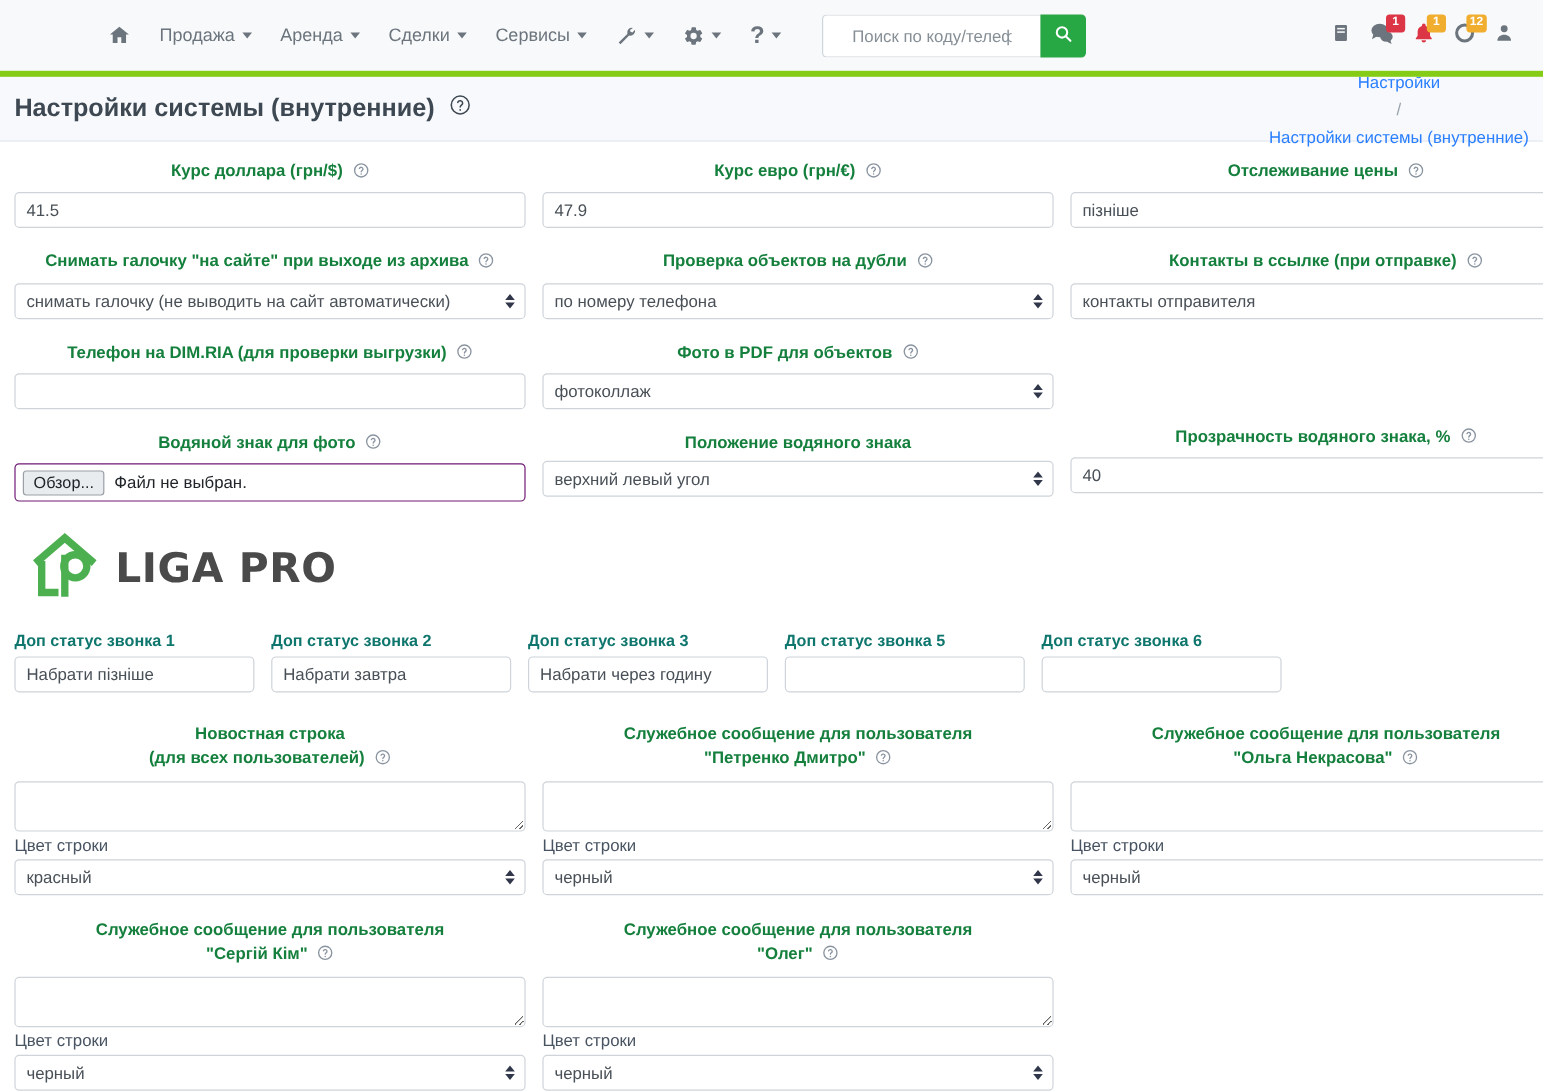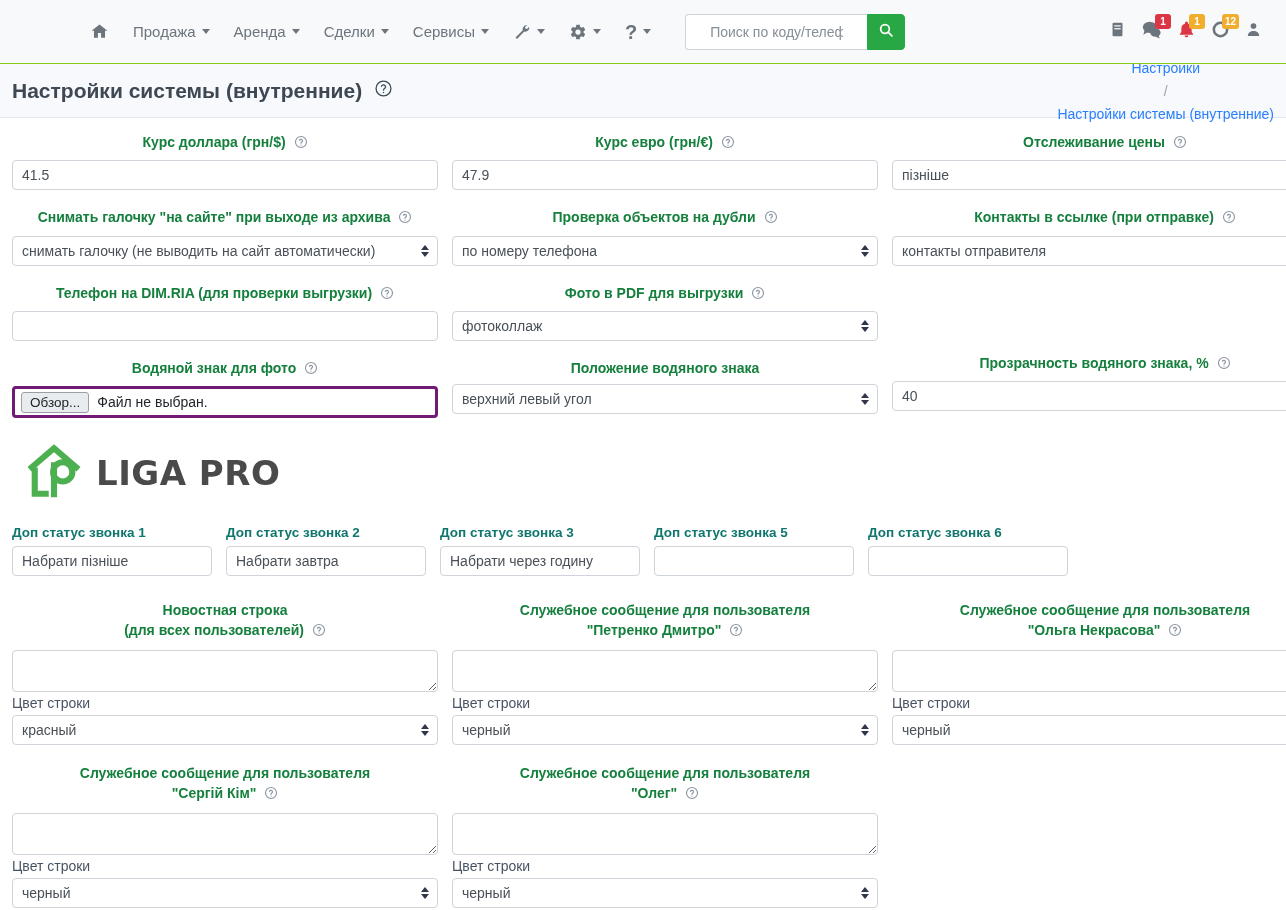--- a/index.html
+++ b/index.html
@@ -9,21 +9,21 @@
     width: 1286px;
     background: #ffffff;
     font-family: "Liberation Sans", sans-serif;
     color: #212529;
   }
 
   
   .navbar {
     height: 64px;
     background: #f8f9fa;
-    border-bottom: 1px solid #84cc16;
+    border-bottom: 5px solid #84cc16;
     display: flex;
     align-items: center;
     padding: 0 14px 0 78px;
     position: relative;
   }
   .nav-left { display: flex; align-items: center; gap: 0; }
   .nav-item {
     display: flex; align-items: center;
     padding: 8px 12px;
     font-size: 15px;
@@ -193,21 +193,21 @@
   .tri-down {
     width: 0; height: 0;
     border-left: 4px solid transparent;
     border-right: 4px solid transparent;
     border-top: 5px solid #31374a;
   }
 
   .filebox {
     width: 100%;
     height: 32px;
-    border: 3px solid #701a75;
+    border: 1px solid #701a75;
     border-radius: 4px;
     background: #fff;
     display: flex;
     align-items: center;
     padding: 0 6px;
     font-size: 14px;
     color: #212529;
     cursor: pointer;
   }
   .file-btn {
@@ -510,21 +510,21 @@
         <div class="sel">
           <span>по номеру телефона</span>
           <span class="arrows">
             <i class="tri-up"></i>
               <i class="tri-down"></i>
           </span>
         </div>
       </div>
       <div class="fgroup">
         <label class="flabel">
-          <span>Фото в PDF для выгрузки</span>
+          <span>Фото в PDF для объектов</span>
           <span class="help">
             <svg width="14" height="14" viewBox="0 0 24 24" fill="none" stroke="#8a94a0" stroke-width="1.9">
               <circle cx="12" cy="12" r="9.4"></circle>
               <path d="M9.4 9.2a2.7 2.7 0 0 1 5.2.9c0 1.8-2.6 2.1-2.6 3.9" stroke-linecap="round"></path>
               <circle cx="12" cy="17.2" r="1.1" fill="#8a94a0" stroke="none"></circle>
             </svg>
           </span>
         </label>
         <div class="sel">
           <span>фотоколлаж</span>

